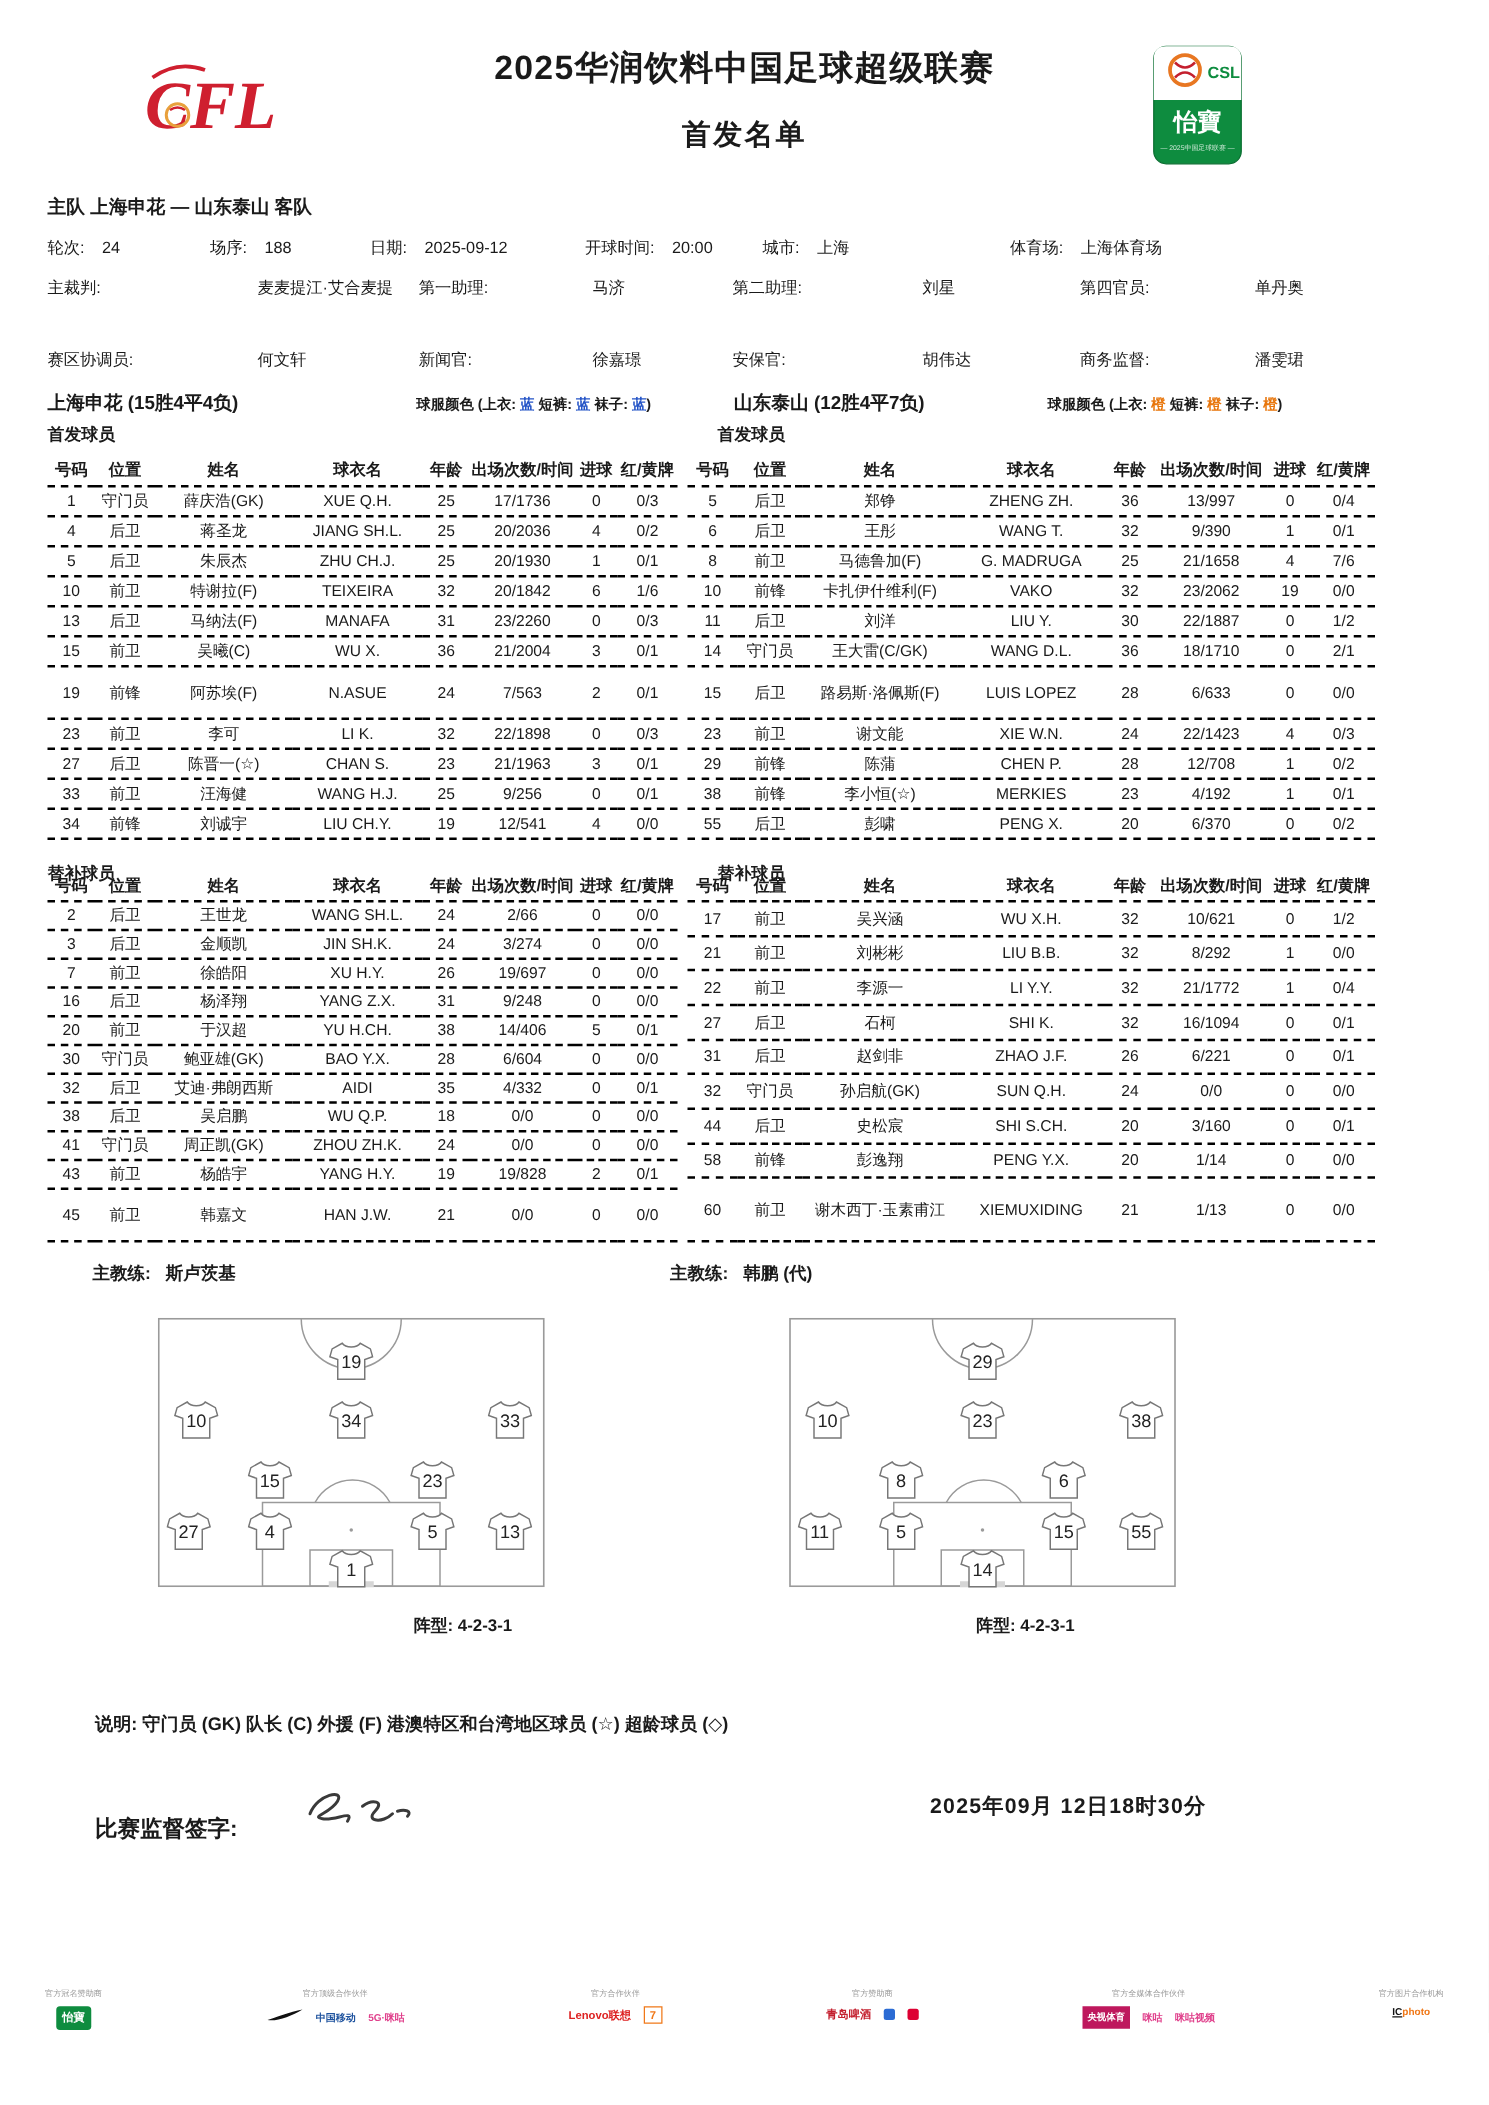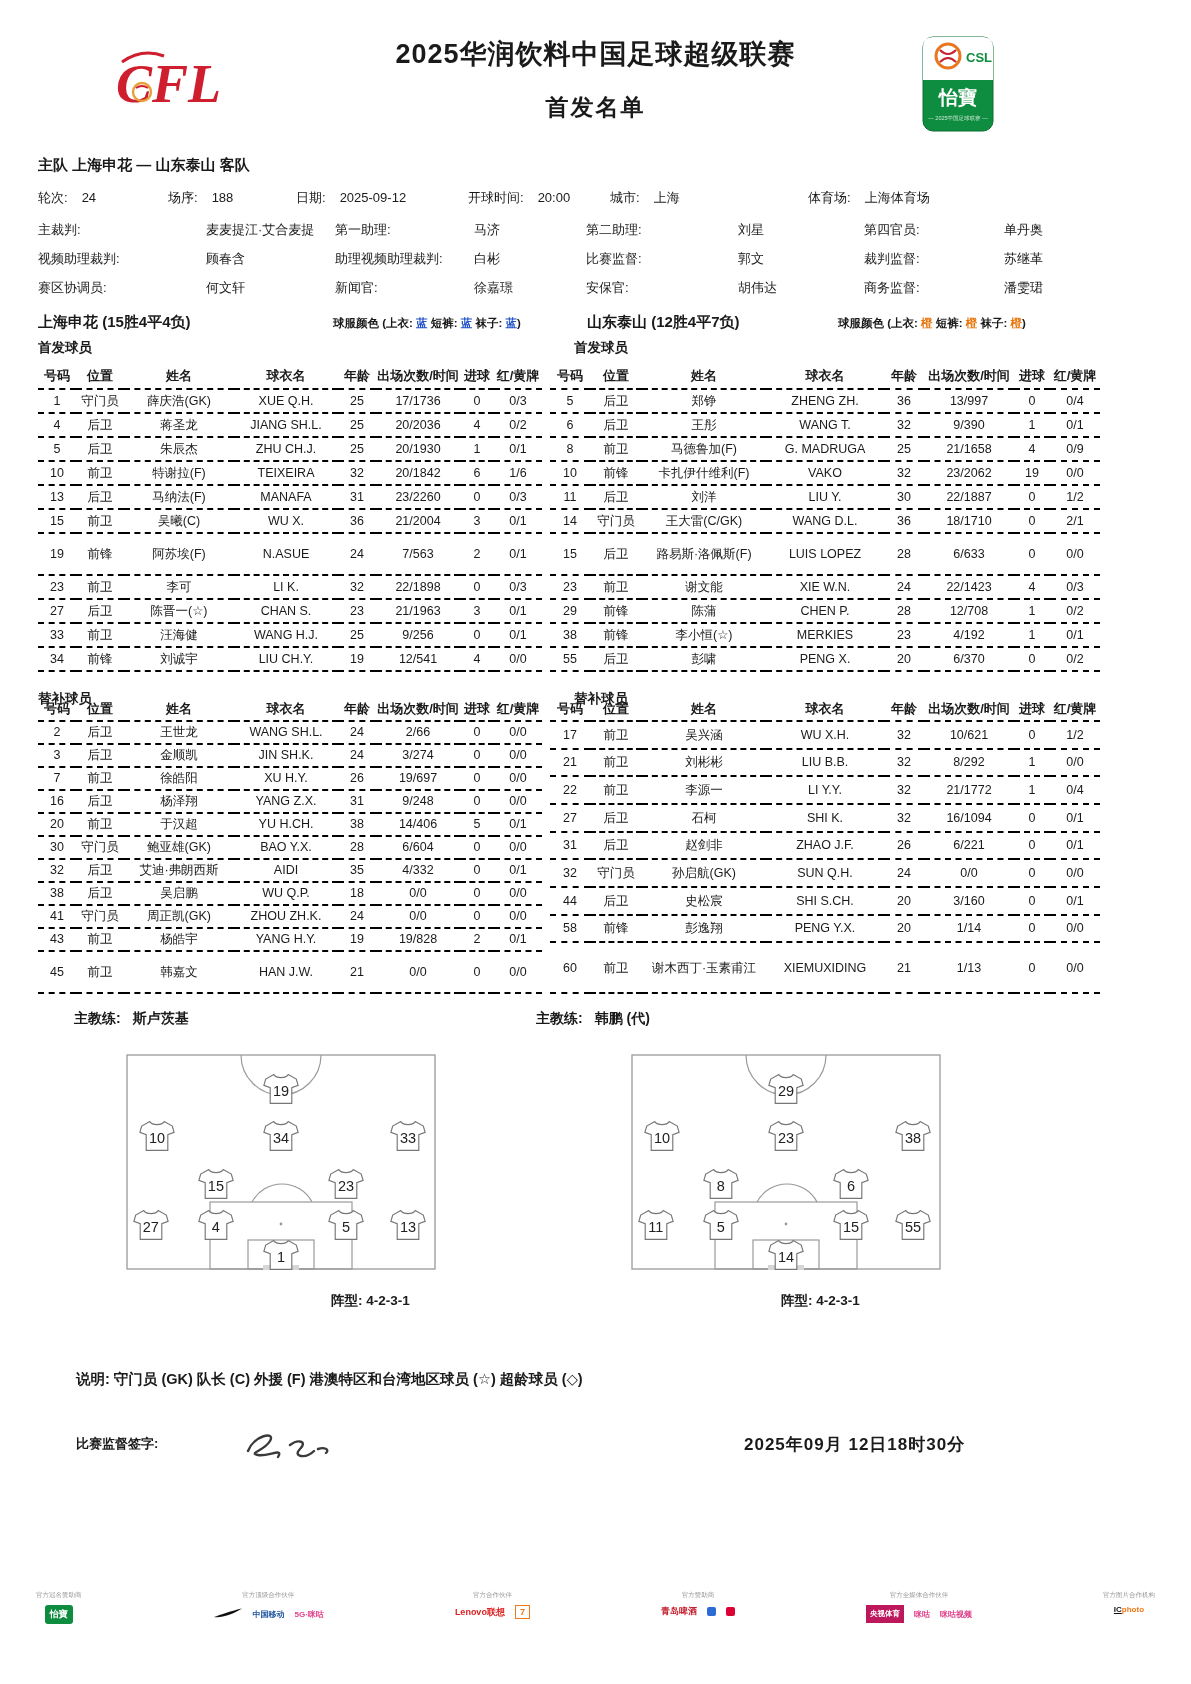--- a/index.html
+++ b/index.html
@@ -66,21 +66,21 @@
   .jsvg { position:absolute; inset:0; width:100%; height:100%; }
   .jnum { position:absolute; left:0; right:0; top:9px; text-align:center; font-size:14.5px; color:#222; }
 
   .captionrow { position:relative; height:24px; margin-top:22px; font-size:13.5px; }
   .fcap { position:absolute; font-weight:bold; white-space:nowrap; }
   .fc-home{left:293px} .fc-away{left:743px}
 
   .legend { margin-top:54px; padding-left:38px; font-size:14.5px; font-weight:bold; }
 
   .sigrow { position:relative; height:50px; margin-top:34px; }
-  .siglabel { position:absolute; left:38px; top:12px; font-size:13px; font-weight:bold; }
+  .siglabel { position:absolute; left:38px; top:28px; font-size:18px; font-weight:bold; }
   .sig { position:absolute; left:196px; top:0; }
   .sigdate { position:absolute; left:706px; top:10px; font-size:17px; font-weight:bold; letter-spacing:1px; }
 
   .footer { position:absolute; left:0; right:0; bottom:60px; padding:0 36px; display:flex; justify-content:space-between; align-items:flex-start; }
   .fgroup { display:flex; flex-direction:column; align-items:center; gap:5px; }
   .flabel { font-size:6.5px; color:#999; white-space:nowrap; }
   .flogos { display:flex; align-items:center; gap:10px; }
   .logo { font-size:8px; font-weight:bold; white-space:nowrap; }
   .lg-yibao { background:#0e8c3f; color:#fff; border-radius:3px; padding:3px 5px; font-size:9px; }
   .lg-cmcc { color:#20549f; }
@@ -139,30 +139,20 @@
       <div class="irow r2">
         <span class="olab ol1">主裁判:</span>
           <span class="oval ov1">麦麦提江·艾合麦提</span>
         <span class="olab ol2">第一助理:</span>
           <span class="oval ov2">马济</span>
         <span class="olab ol3">第二助理:</span>
           <span class="oval ov3">刘星</span>
         <span class="olab ol4">第四官员:</span>
           <span class="oval ov4">单丹奥</span>
       </div>
-      <div class="irow r3">
-        <span class="olab ol1">视频助理裁判:</span>
-          <span class="oval ov1">顾春含</span>
-        <span class="olab ol2">助理视频助理裁判:</span>
-          <span class="oval ov2">白彬</span>
-        <span class="olab ol3">比赛监督:</span>
-          <span class="oval ov3">郭文</span>
-        <span class="olab ol4">裁判监督:</span>
-          <span class="oval ov4">苏继革</span>
-      </div>
       <div class="irow r4">
         <span class="olab ol1">赛区协调员:</span>
           <span class="oval ov1">何文轩</span>
         <span class="olab ol2">新闻官:</span>
           <span class="oval ov2">徐嘉璟</span>
         <span class="olab ol3">安保官:</span>
           <span class="oval ov3">胡伟达</span>
         <span class="olab ol4">商务监督:</span>
           <span class="oval ov4">潘雯珺</span>
       </div>
@@ -349,21 +339,21 @@
               <td>0/1</td>
             </tr>
             <tr>
               <td>8</td>
               <td>前卫</td>
               <td>马德鲁加(F)</td>
               <td>G. MADRUGA</td>
               <td>25</td>
               <td>21/1658</td>
               <td>4</td>
-              <td>0/9</td>
+              <td>7/6</td>
             </tr>
             <tr>
               <td>10</td>
               <td>前锋</td>
               <td>卡扎伊什维利(F)</td>
               <td>VAKO</td>
               <td>32</td>
               <td>23/2062</td>
               <td>19</td>
               <td>0/0</td>

